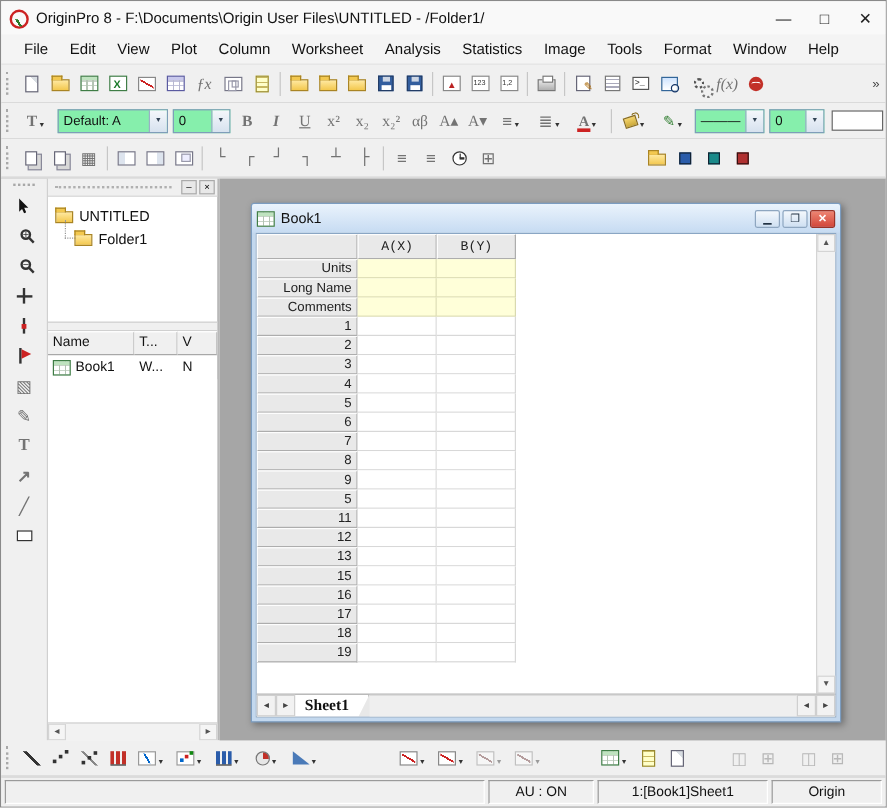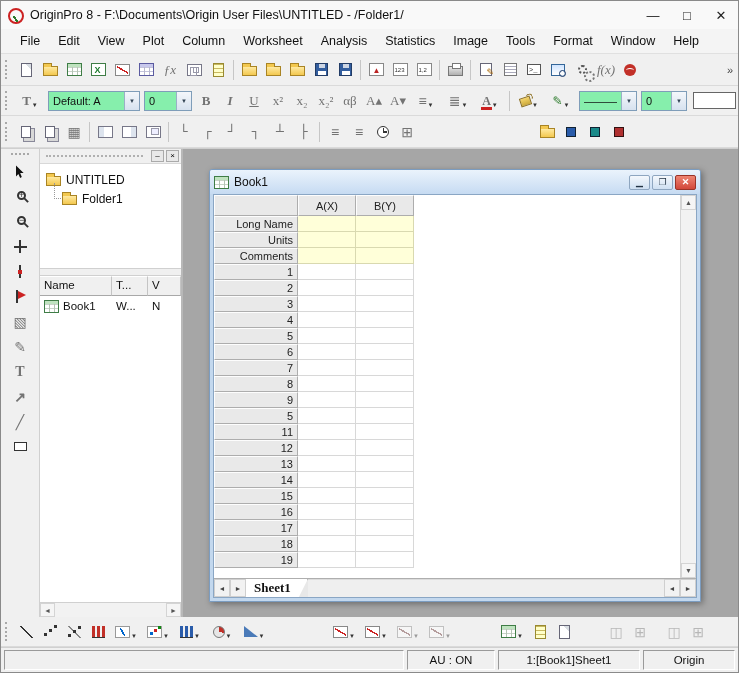--- a/index.html
+++ b/index.html
@@ -173,21 +173,21 @@
   .grid-wrap { flex:1; display:flex; min-height:0; }
   .wsgrid { flex:1; overflow:hidden; background:#fff; }
   .grow { display:flex; height:16px; }
   .grow.head { height:21px; }
   .gcell { border-right:1px solid #d8d8d8; border-bottom:1px solid #d8d8d8; font-size:11px; display:flex; align-items:center; justify-content:flex-end; padding-right:4px; background:#fff; overflow:hidden; }
   .gcell.datac { justify-content:flex-start; }
   .ghead { background:#e9e9e9; border-right:1px solid #adadad; border-bottom:1px solid #adadad; border-top:1px solid #fdfdfd; border-left:1px solid #fdfdfd; color:#222; }
   .colhead { justify-content:center; padding:0; }
   .ylw { background:#ffffd9; border-right:1px solid #d9d9b0; border-bottom:1px solid #d9d9b0; }
   .gfill { flex:1; border:0; background:#fff; }
-  .w-rowhead { width:84px; flex:0 0 auto; } .w-col { width:58px; flex:0 0 auto; }
+  .w-rowhead { width:84px; flex:0 0 auto; } .w-col { width:66px; flex:0 0 auto;font-family:Liberation Mono, monospace; }
   .vscroll { width:16px; background:#f2f2f2; border-left:1px solid #d4d4d4; display:flex; flex-direction:column; justify-content:space-between; flex:0 0 auto; }
   .vscroll .sbtn { width:100%; height:15px; }
   .tabbar { height:19px; background:#e8e8e8; border-top:1px solid #aeaeae; display:flex; align-items:stretch; flex:0 0 auto; }
   .tabnav { width:16px; background:#f2f2f2; border:1px solid #cfcfcf; font-size:7px; color:#444; display:flex; align-items:center; justify-content:center; padding:0; flex:0 0 auto; }
   .sheettab { background:#fff; padding:0 16px 0 8px; display:flex; align-items:center; font-family:"Liberation Serif","DejaVu Serif",serif; font-weight:bold; font-size:13px; clip-path:polygon(0 0, 100% 0, calc(100% - 9px) 100%, 0 100%); border-right:1px solid #999; flex:0 0 auto; }
   .tabtrack { flex:1; background:#efefef; border-top:1px solid #dcdcdc; }
   .tabbar .endbtns { display:flex; flex:0 0 auto; }
 
   
   .statusbar { height:25px; display:flex; align-items:stretch; padding:2px 3px; gap:3px; background:#f0f0f0; border-top:1px solid #d0d0d0; flex:0 0 auto; }
@@ -553,32 +553,32 @@
         <div class="bw-client">
           <div class="grid-wrap">
             <div class="wsgrid" id="wsgrid">
                 <div class="grow head">
                   <span class="gcell ghead w-rowhead"></span>
                   <span class="gcell ghead colhead w-col">A(X)</span>
                   <span class="gcell ghead colhead w-col">B(Y)</span>
                   <span class="gfill"></span>
                 </div>
                 <div class="grow">
+                  <span class="gcell ghead w-rowhead">Units</span>
+                  <span class="gcell datac w-col ylw"></span>
+                  <span class="gcell datac w-col ylw"></span>
+                  <span class="gfill"></span>
+                </div>
+                <div class="grow">
                   <span class="gcell ghead w-rowhead">Long Name</span>
                   <span class="gcell datac w-col ylw"></span>
                   <span class="gcell datac w-col ylw"></span>
                   <span class="gfill"></span>
                 </div>
                 <div class="grow">
-                  <span class="gcell ghead w-rowhead">Units</span>
-                  <span class="gcell datac w-col ylw"></span>
-                  <span class="gcell datac w-col ylw"></span>
-                  <span class="gfill"></span>
-                </div>
-                <div class="grow">
                   <span class="gcell ghead w-rowhead">Comments</span>
                   <span class="gcell datac w-col ylw"></span>
                   <span class="gcell datac w-col ylw"></span>
                   <span class="gfill"></span>
                 </div>
                 <div class="grow">
                   <span class="gcell ghead w-rowhead">1</span>
                   <span class="gcell datac w-col"></span>
                   <span class="gcell datac w-col"></span>
                   <span class="gfill"></span>
@@ -644,26 +644,20 @@
                   <span class="gfill"></span>
                 </div>
                 <div class="grow">
                   <span class="gcell ghead w-rowhead">12</span>
                   <span class="gcell datac w-col"></span>
                   <span class="gcell datac w-col"></span>
                   <span class="gfill"></span>
                 </div>
                 <div class="grow">
                   <span class="gcell ghead w-rowhead">13</span>
-                  <span class="gcell datac w-col"></span>
-                  <span class="gcell datac w-col"></span>
-                  <span class="gfill"></span>
-                </div>
-                <div class="grow">
-                  <span class="gcell ghead w-rowhead">14</span>
                   <span class="gcell datac w-col"></span>
                   <span class="gcell datac w-col"></span>
                   <span class="gfill"></span>
                 </div>
                 <div class="grow">
                   <span class="gcell ghead w-rowhead">15</span>
                   <span class="gcell datac w-col"></span>
                   <span class="gcell datac w-col"></span>
                   <span class="gfill"></span>
                 </div>

